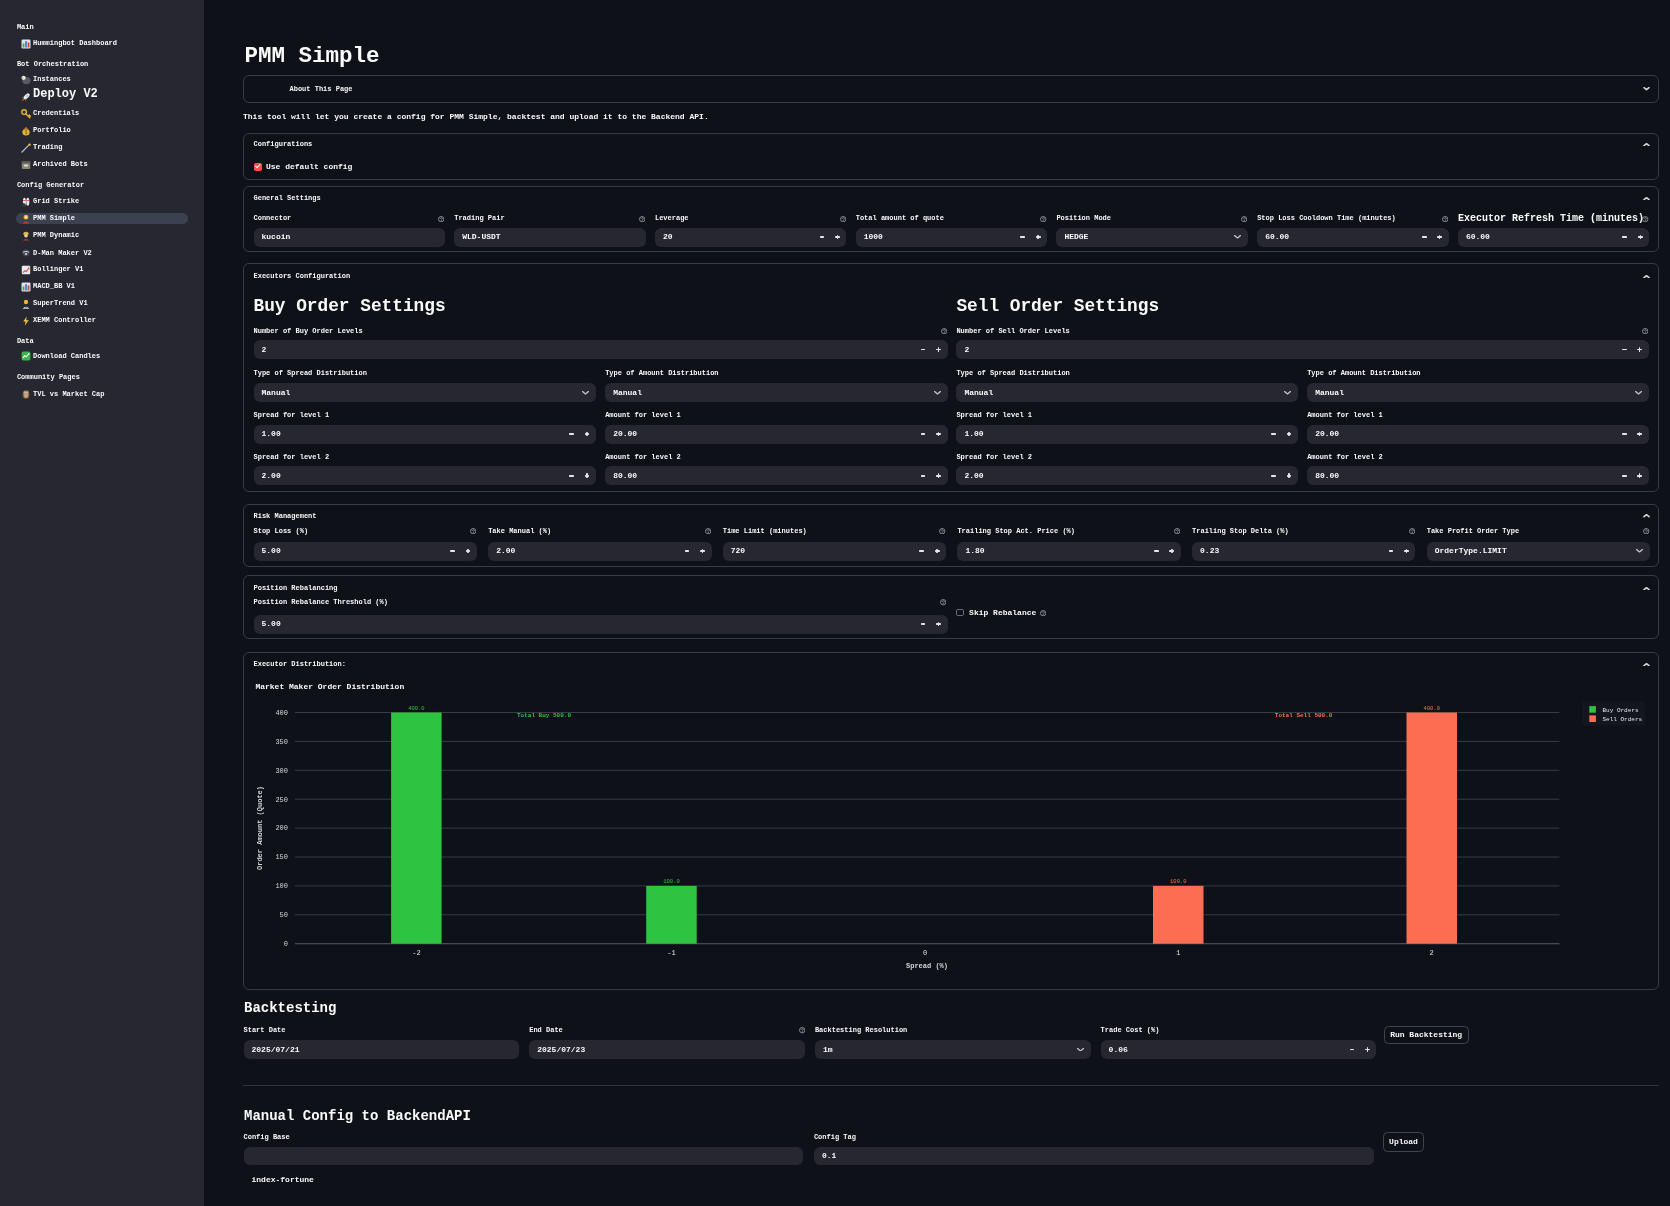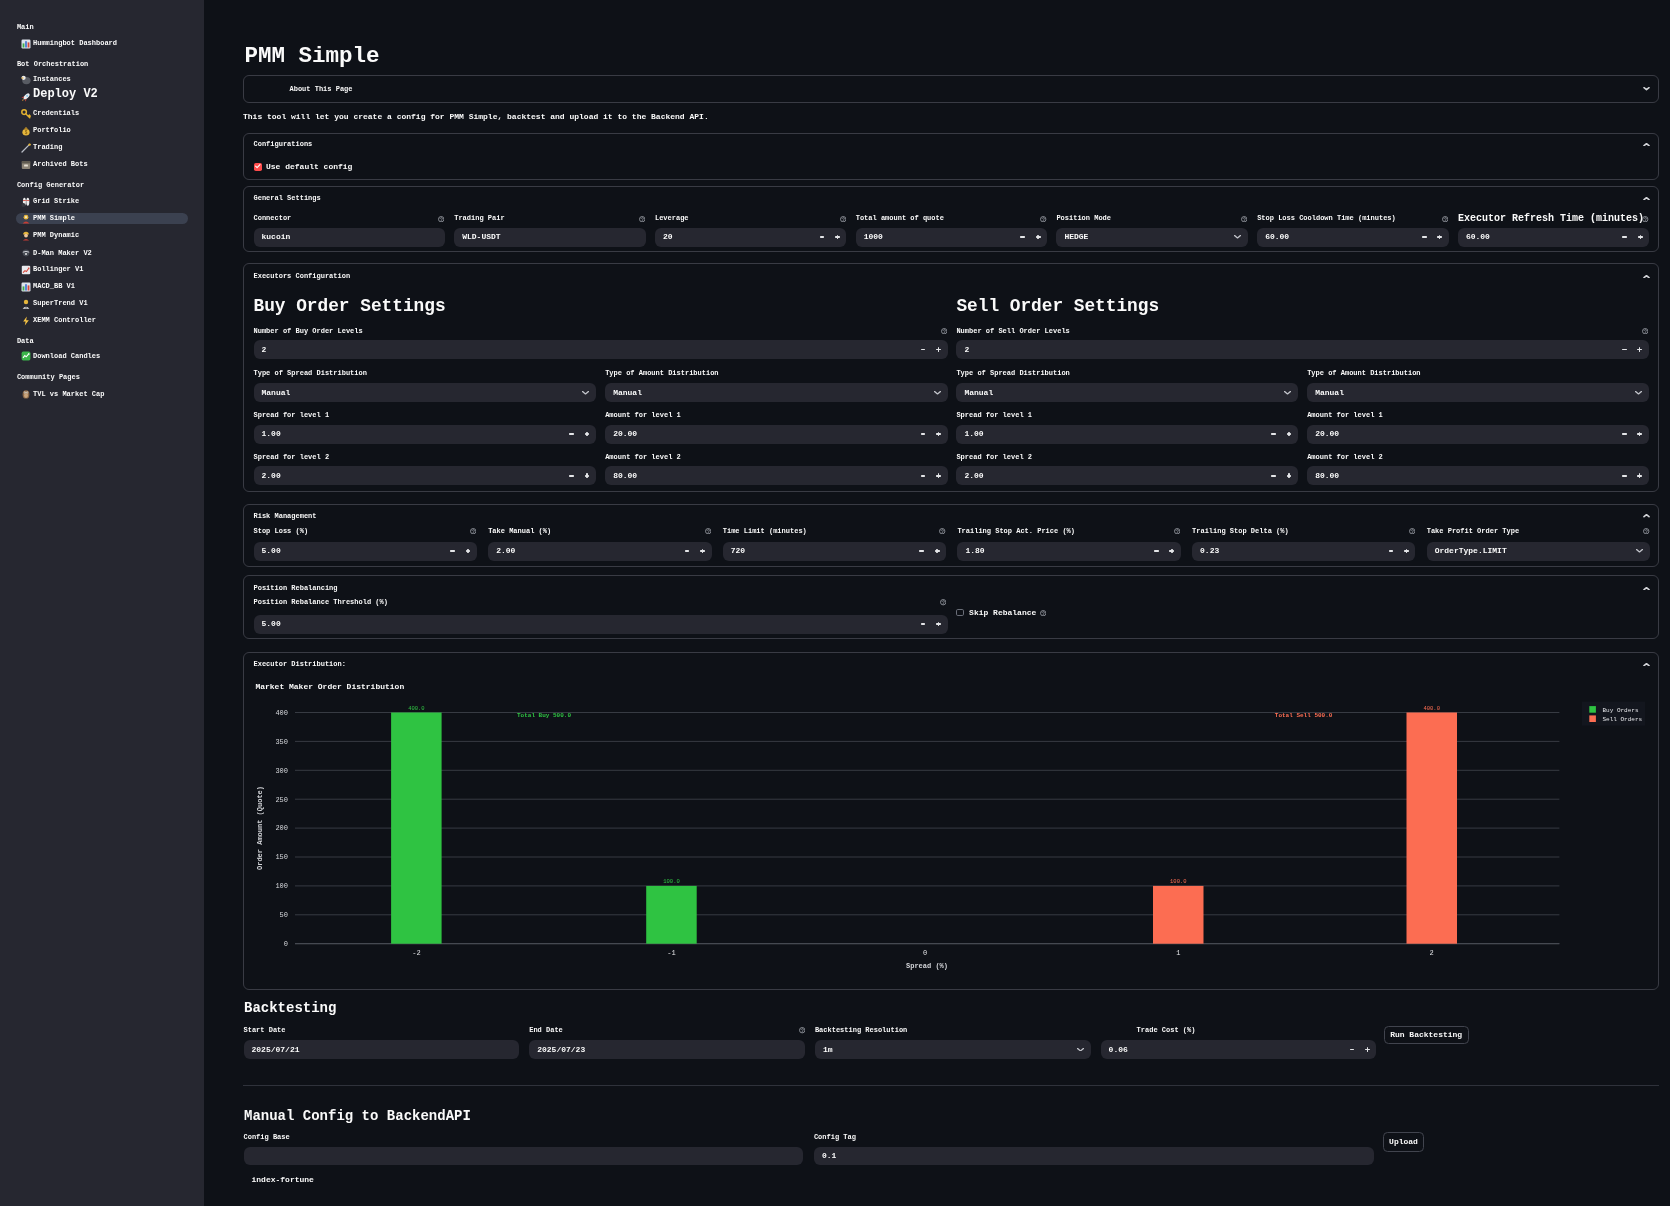--- a/index.html
+++ b/index.html
@@ -475,21 +475,21 @@
     <div class="t" style="left:251.5px;top:1044.5px;font-size:8px;font-weight:700;color:#fafafa;line-height:10px;letter-spacing:0px;">2025/07/21</div>
     <div class="t" style="left:529.2px;top:1026.0px;font-size:7px;font-weight:700;color:#fafafa;line-height:9px;letter-spacing:0px;">End Date</div>
     <div class="inp" style="left:529.2px;top:1040.3px;width:275.9px;height:18.40000000000009px;"></div>
     <div class="t" style="left:537.2px;top:1044.5px;font-size:8px;font-weight:700;color:#fafafa;line-height:10px;letter-spacing:0px;">2025/07/23</div>
     <div class="t" style="left:814.9px;top:1026.0px;font-size:7px;font-weight:700;color:#fafafa;line-height:9px;letter-spacing:0px;">Backtesting Resolution</div>
     <div class="inp" style="left:814.9px;top:1040.3px;width:275.9px;height:18.40000000000009px;"></div>
     <div class="t" style="left:822.9px;top:1044.5px;font-size:8px;font-weight:700;color:#fafafa;line-height:10px;letter-spacing:0px;">1m</div>
     <svg class="ab" style="left:1076.8px;top:1047.9px" width="7" height="3.4" viewBox="0 0 7 3.4">
       <polyline points="0.5,0.4 3.5,2.9 6.5,0.4" fill="none" stroke="#c2c4ca" stroke-width="1.3" stroke-linecap="round" stroke-linejoin="round"></polyline>
     </svg>
-    <div class="t" style="left:1100.6px;top:1026.0px;font-size:7px;font-weight:700;color:#fafafa;line-height:9px;letter-spacing:0px;margin-left:36px;">Trade Cost (%)</div>
+    <div class="t" style="left:1100.6px;top:1026.0px;font-size:7px;font-weight:700;color:#fafafa;line-height:9px;letter-spacing:0px;">Trade Cost (%)</div>
     <div class="inp" style="left:1100.6px;top:1040.3px;width:275.9000000000001px;height:18.40000000000009px;"></div>
     <div class="t" style="left:1108.6px;top:1044.5px;font-size:8px;font-weight:700;color:#fafafa;line-height:10px;letter-spacing:0px;">0.06</div>
     <div class="ab" style="left:1349.6px;top:1048.7px;width:4.8px;height:1.5px;background:#e4e5e8;border-radius:0.7px;"></div>
     <div class="ab" style="left:1365.1px;top:1048.7px;width:4.8px;height:1.5px;background:#e4e5e8;border-radius:0.7px;"></div>
     <div class="ab" style="left:1366.75px;top:1047.05px;width:1.5px;height:4.8px;background:#e4e5e8;border-radius:0.7px;"></div>
     <svg class="ab" style="left:798.7px;top:1027.3px" width="6.4" height="6.4" viewBox="0 0 6.4 6.4">
       <circle cx="3.2" cy="3.2" r="2.7" fill="none" stroke="#9fa3ab" stroke-width="0.8"></circle>
       <path d="M2.2 2.55 a1.05 1.05 0 1 1 1.45 1.1 q-0.45 0.2 -0.45 0.65" fill="none" stroke="#9fa3ab" stroke-width="0.75" stroke-linecap="round"></path>
       <circle cx="3.2" cy="5.0" r="0.42" fill="#9fa3ab"></circle>
     </svg>

